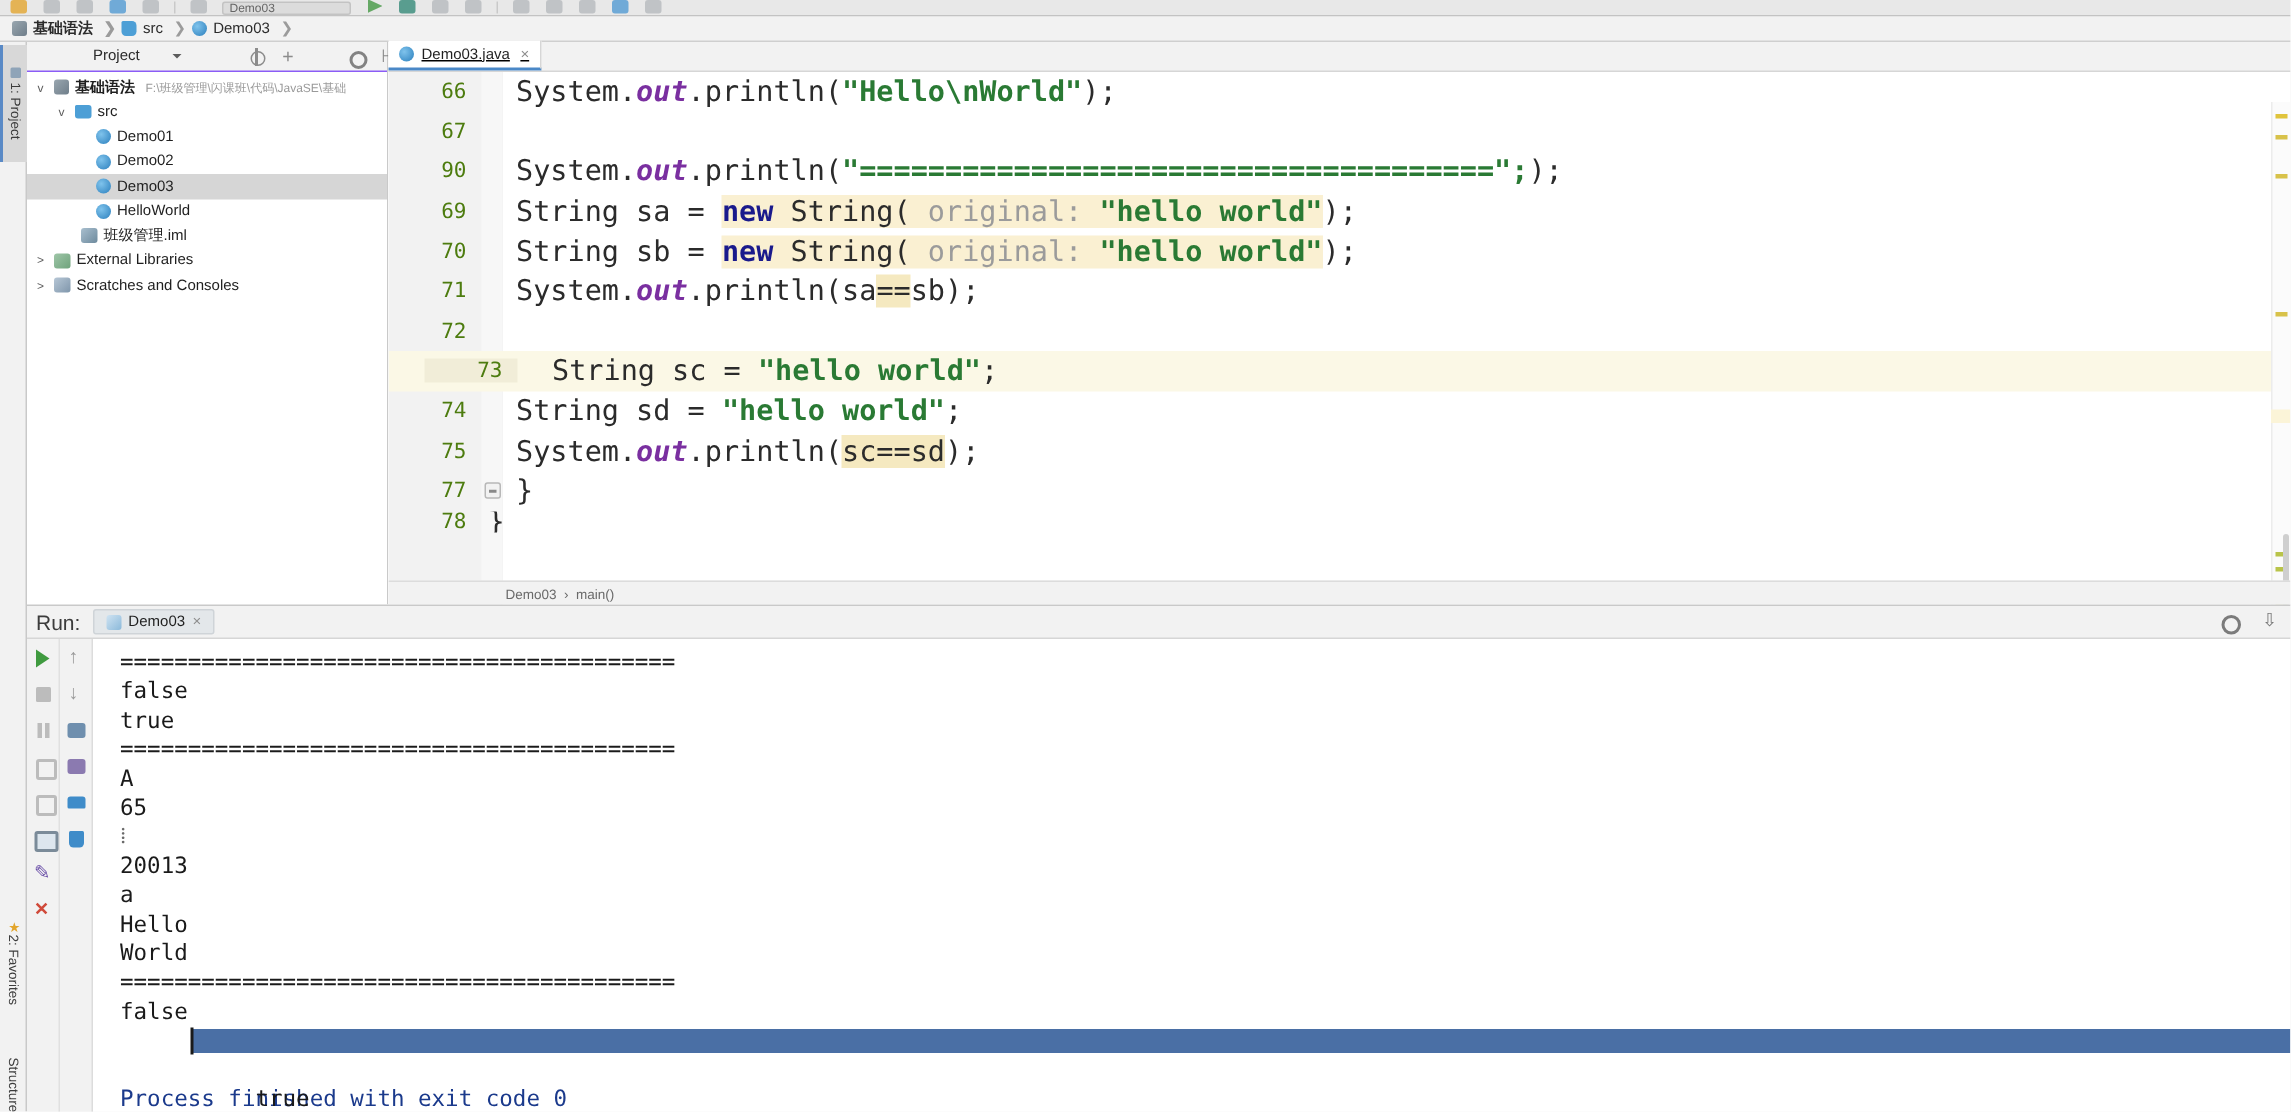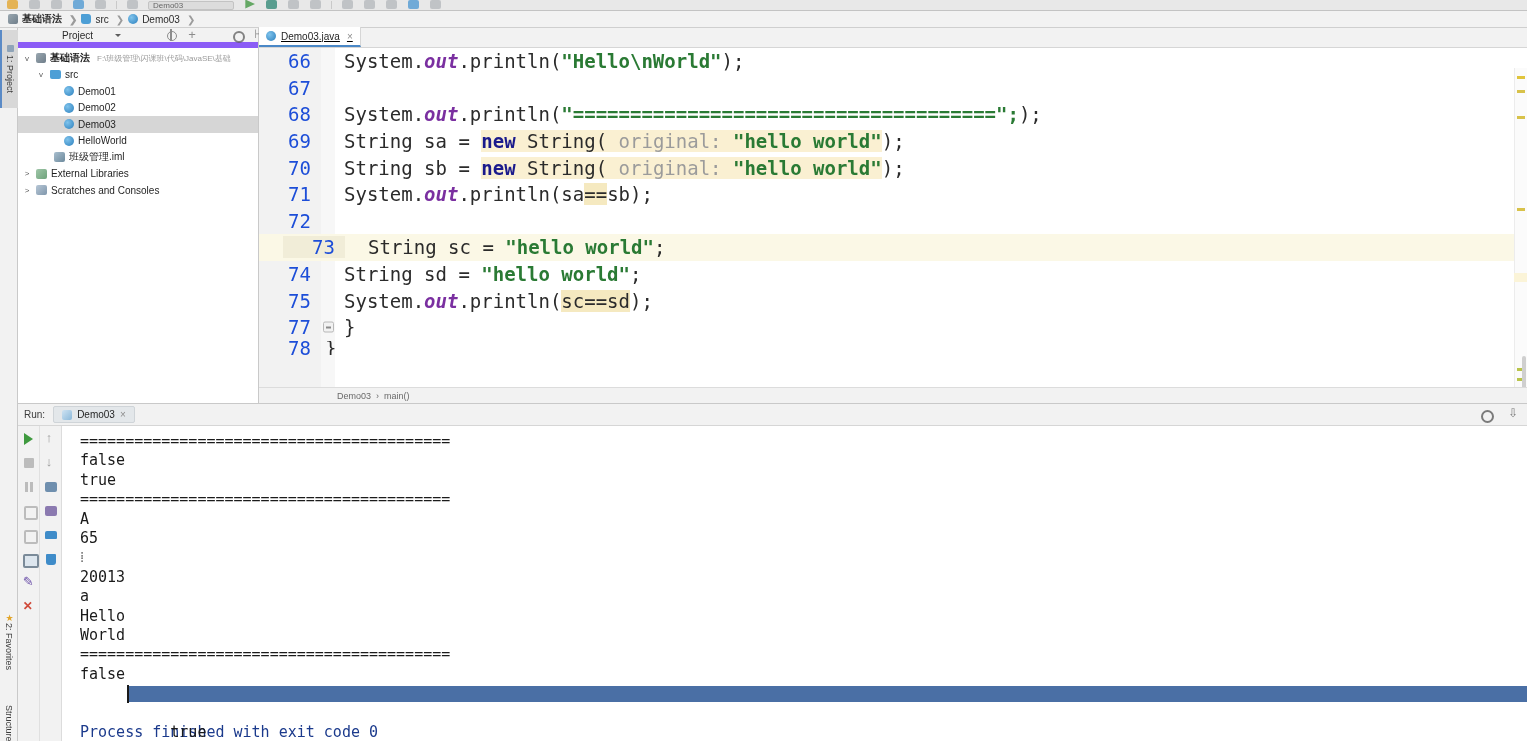--- a/index.html
+++ b/index.html
@@ -65,21 +65,21 @@
   .vtab.sel { background: #d8d8d8; border-left: 2px solid #5a8ac6; }
   .vdot { width: 7px; height: 7px; border-radius: 1px; background: #8fa4b8; }
   .vdot.star { background: transparent; color: #e2a52b; font-size: 9px; line-height: 7px; }
 
   
   .projpanel {
     position: absolute; left: 18px; top: 28px; width: 241px; height: 375px;
     background: #ffffff; border-right: 1px solid #c9c9c9;
   }
   .proj-header {
-    height: 20px; background: #f2f2f2; border-bottom: 6px solid #8b5cf6;
+    height: 20px; background: #f2f2f2; border-bottom: 1px solid #8b5cf6;
     display: flex; align-items: center; padding: 0 22px; gap: 22px;
   }
   .proj-title { font-size: 10px; color: #2b2b2b; }
   .caret-dn { width: 0; height: 0; border-left: 3px solid transparent; border-right: 3px solid transparent; border-top: 3px solid #5c5c5c; }
   .ph-spacer { flex: 1; }
   .ph-ico { width: 12px; height: 12px; position: relative; opacity: .75; }
   .ph-ico.target::before { content:""; position:absolute; left:2px; top:2px; width:8px; height:8px; border:1.4px solid #6a6a6a; border-radius:50%; }
   .ph-ico.target::after { content:""; position:absolute; left:5px; top:0px; width:1.4px; height:12px; background:#6a6a6a; }
   .ph-ico.expand::before { content:"+"; position:absolute; left:1px; top:-2px; font-size:13px; color:#6a6a6a; }
   .ph-ico.gear::before { content:""; position:absolute; left:2px; top:2px; width:8px; height:8px; border:2px solid #5c5c5c; border-radius:50%; }
@@ -111,21 +111,21 @@
     position: absolute; left: 0; top: 0; width: 76px; height: 100%;
     background: #f2f2f2; border-right: 1px solid #eaeaea;
   }
   .fold-col { position: absolute; left: 62px; top: 0; width: 14px; height: 100%; background: #f7f7f7; }
   .codelines { position: absolute; left: 0; top: 0; right: 0; bottom: 0; }
   .cline { position: relative; height: 26.6px; display: flex; align-items: center; }
   .cline.hl { background: #fbf8e6; }
   .cline.hl .lnum { background: #f1edd8; margin-left: 24px; }
   .lnum {
     width: 62px; text-align: right; padding-right: 10px;
-    font-family: "DejaVu Sans Mono", monospace; font-size: 19px; color: #1d4ed8;
+    font-family: "DejaVu Sans Mono", monospace; font-size: 14px; color: #4d7c0f;
   }
   .ctext {
     padding-left: 23px;
     font-family: "DejaVu Sans Mono", monospace; font-size: 19px; color: #2b2b2b;
     white-space: pre;
   }
   .k-kw { color: #1a1a8c; font-weight: bold; }
   .k-str { color: #2a7a34; font-weight: bold; }
   .k-fld { color: #7a2fa0; font-style: italic; font-weight: bold; }
   .k-hint { color: #9b9b9b; }
@@ -152,21 +152,21 @@
     display: flex; align-items: center; padding-left: 78px; gap: 5px;
     font-size: 9px; color: #6a6a6a;
   }
 
   
   .runpanel { position: absolute; left: 18px; top: 403px; width: 1509px; height: 338px; background: #fff; border-top: 1px solid #c9c9c9; }
   .run-header {
     height: 22px; background: #f2f2f2; border-bottom: 1px solid #d6d6d6;
     display: flex; align-items: center; padding-left: 6px; gap: 8px;
   }
-  .run-label { font-size: 10px; color: #3c3c3c; }
+  .run-label { font-size: 14px; color: #3c3c3c; }
   .run-tab {
     display: flex; align-items: center; gap: 5px; padding: 2px 8px;
     background: #e3e7ea; border: 1px solid #cfd4d8; border-radius: 2px;
     font-size: 10px; color: #1f1f1f;
   }
   .ic-runtab { width: 10px; height: 10px; background: linear-gradient(135deg,#cfe3f2,#8bb9da); border-radius: 2px; }
   .run-tab .x { color: #8d8d8d; font-size: 10px; }
   .rh-spacer { flex: 1; }
   .rh-ico { width: 14px; height: 14px; position: relative; opacity: .8; margin-right: 6px; }
   .rh-ico.gear::before { content:""; position:absolute; left:2px; top:2px; width:9px; height:9px; border:2px solid #5c5c5c; border-radius:50%; }
@@ -358,21 +358,21 @@
           <span class="lnum">66</span>
           <span class="ctext">System.<span class="k-fld">out</span>.println(<span class="k-str">"Hello\nWorld"</span>);</span>
         </div>
 
         <div class="cline">
           <span class="lnum">67</span>
           <span class="ctext"></span>
         </div>
 
         <div class="cline">
-          <span class="lnum">68</span>
+          <span class="lnum">90</span>
           <span class="ctext">System.<span class="k-fld">out</span>.println(<span class="k-str">"=====================================";</span>);</span>
         </div>
 
         <div class="cline">
           <span class="lnum">69</span>
           <span class="ctext">String sa = <span class="hl-param"><span class="k-kw">new</span> String( <span class="k-hint">original:</span> <span class="k-str">"hello world"</span></span>);</span>
         </div>
 
         <div class="cline">
           <span class="lnum">70</span>

